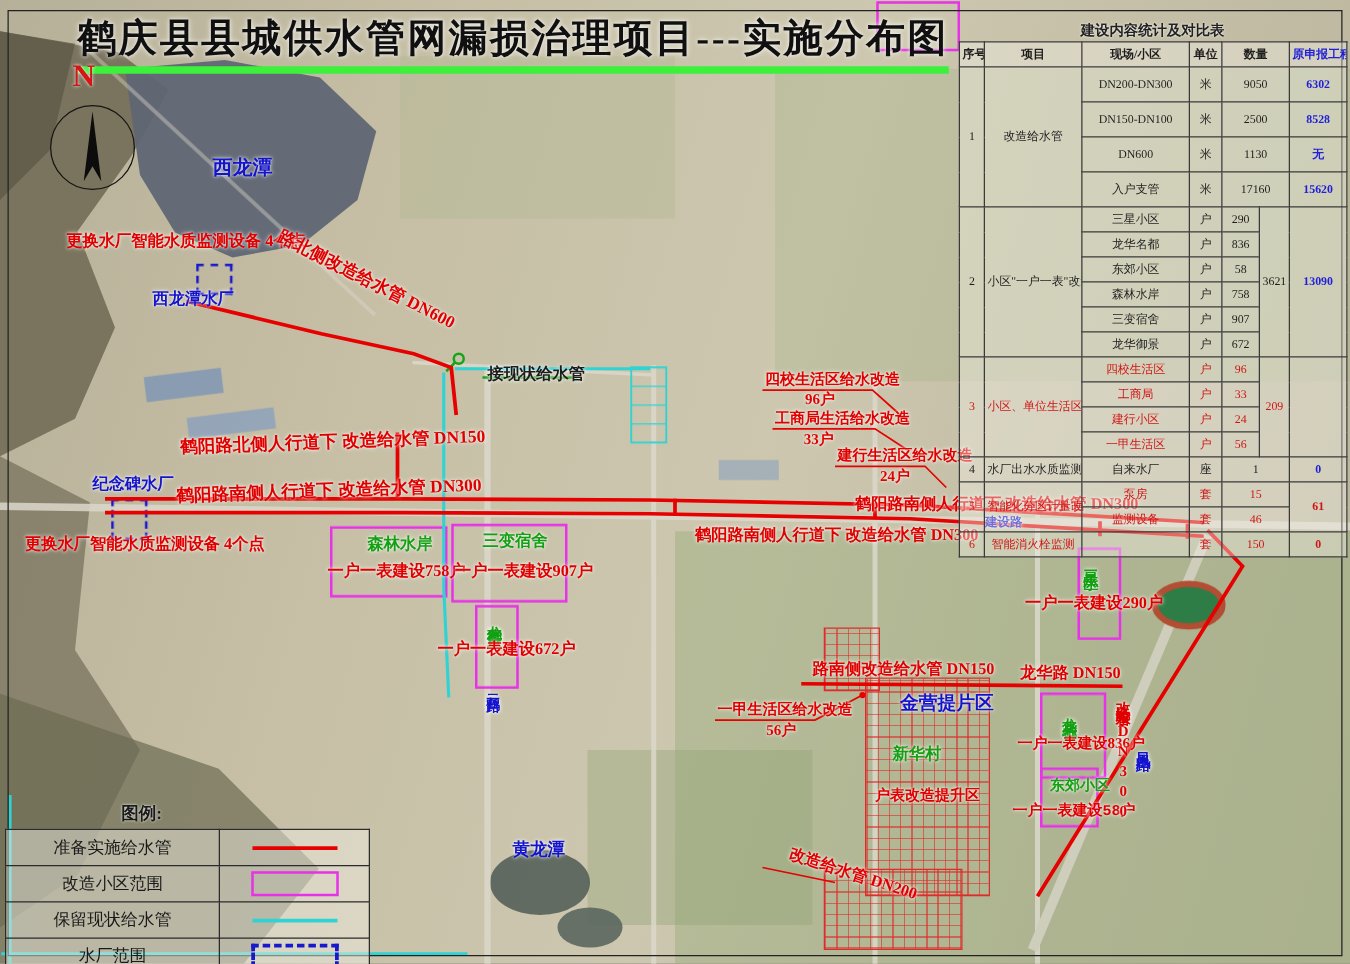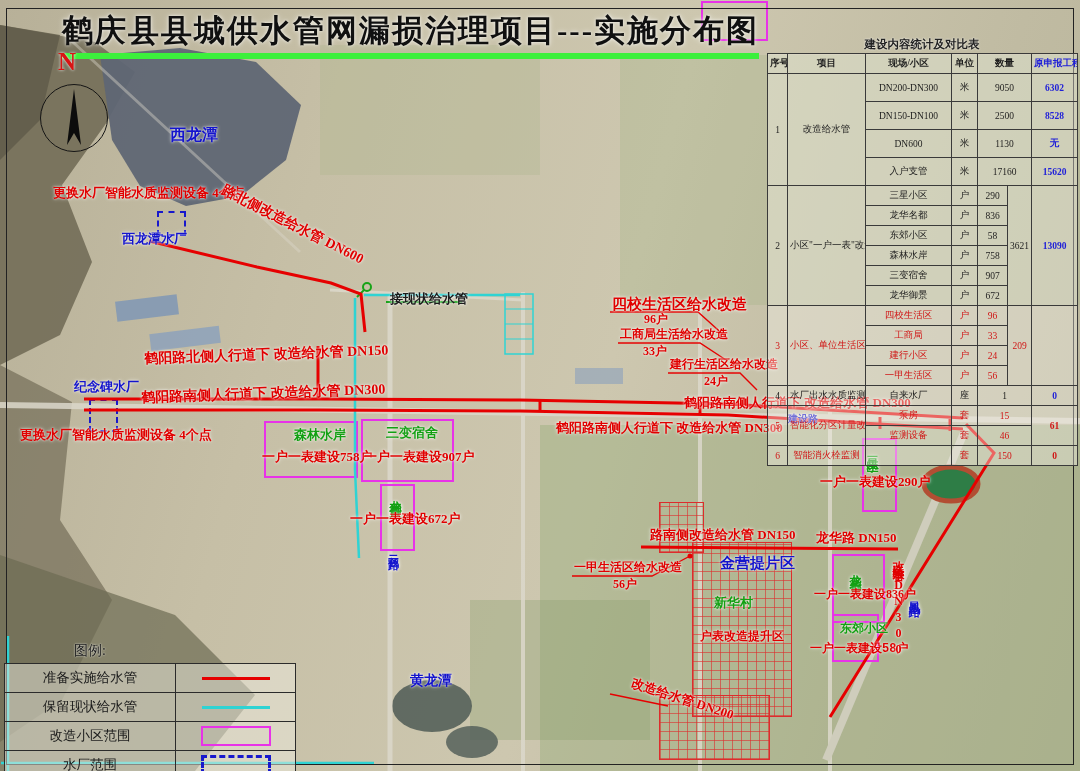--- a/index.html
+++ b/index.html
@@ -20,32 +20,32 @@
              text-shadow:0 0 2px rgba(255,255,255,.85),0 0 4px rgba(255,255,255,.6);}
   .map-label.vert{writing-mode:vertical-rl;text-orientation:upright;letter-spacing:2px;}
   
   .zone{position:absolute;}
   .zone-magenta{border:2px solid #e832e8;}
   .zone-blue-dashed{border:2.5px dashed #1818cc;}
   .zone-red-grid{border:1.5px solid #dd2c2c;
     background:repeating-linear-gradient(0deg,rgba(222,44,44,.6) 0 1px,transparent 1px 9px),
                repeating-linear-gradient(90deg,rgba(222,44,44,.6) 0 1px,transparent 1px 9px);}
   
-  #table-wrap{position:absolute;left:767px;top:17px;width:310px;margin-top:20px;}
+  #table-wrap{position:absolute;left:767px;top:17px;width:310px;}
   #table-title{text-align:center;font-size:11.5px;font-weight:bold;color:#222;margin:0 0 1px 0;text-shadow:0 0 2px #fff;}
   table#stats-table{border-collapse:collapse;width:310px;background:rgba(244,241,231,.42);table-layout:fixed;padding-left:20px;}
   #stats-table th,#stats-table td{border:1px solid #3a3a3a;font-size:9.5px;padding:1px 2px;text-align:center;
       overflow:hidden;white-space:nowrap;color:#1d1d1d;height:17px;}
   #stats-table th{font-weight:bold;}
   #stats-table tr.tall td{height:25px;}
   #stats-table tr.red td{color:#d01515;}
   #stats-table td.c-decl,#stats-table th.c-decl{color:#2020d8;font-weight:bold;}
   
   #legend{position:absolute;left:4px;top:642px;width:294px;}
-  #legend-title{font-size:14px;font-weight:normal;color:#1a1a1a;margin:0 0 3px 70px;text-shadow:0 0 2px #fff;}
+  #legend-title{font-size:14px;font-weight:bold;color:#1a1a1a;margin:0 0 3px 93px;text-shadow:0 0 2px #fff;}
   #legend table{border-collapse:collapse;width:292px;background:rgba(238,235,224,.5);}
   #legend td{border:1px solid #2b2b2b;height:26px;font-size:13.5px;color:#1a1a1a;text-align:center;}
   .sw{display:inline-block;vertical-align:middle;}
   .sw-red-line{width:68px;height:3px;background:#e60000;}
   .sw-cyan-line{width:68px;height:3px;background:#2fd3d3;}
   .sw-magenta-box{width:66px;height:16px;border:2px solid #e832e8;}
   .sw-blue-dashed-box{width:64px;height:14px;border:3px dashed #1818cc;}
   
   #datebox{position:absolute;left:927px;top:740px;width:149px;height:26px;border:1px solid #2b2b2b;
            display:flex;background:rgba(240,238,228,.55);font-size:13px;color:#1a1a1a;}
@@ -154,21 +154,21 @@
   <div id="labels">
       <span class="map-label" style="left: 170px; top: 127px; color: rgb(20, 20, 204); font-size: 16px;">西龙潭</span>
       <span class="map-label" style="left: 53px; top: 186px; color: rgb(224, 0, 0); font-size: 13px;">更换水厂智能水质监测设备 4个点</span>
       <span class="map-label" style="left: 122px; top: 232px; color: rgb(20, 20, 204); font-size: 13px;">西龙潭水厂</span>
       <span class="map-label" style="left: 226px; top: 183px; color: rgb(224, 0, 0); font-size: 14px; transform: rotate(27deg); transform-origin: left top;">路北侧改造给水管 DN600</span>
       <span class="map-label" style="left: 390px; top: 292px; color: rgb(28, 28, 28); font-size: 13px;">接现状给水管</span>
       <span class="map-label" style="left: 74px; top: 380px; color: rgb(20, 20, 204); font-size: 13px; text-align: right;">纪念碑水厂</span>
       <span class="map-label" style="left: 20px; top: 428px; color: rgb(224, 0, 0); font-size: 13px;">更换水厂智能水质监测设备 4个点</span>
       <span class="map-label" style="left: 144px; top: 352px; color: rgb(224, 0, 0); font-size: 14px; transform: rotate(-2deg); transform-origin: left top;">鹤阳路北侧人行道下 改造给水管 DN150</span>
       <span class="map-label" style="left: 141px; top: 391px; color: rgb(224, 0, 0); font-size: 14px; transform: rotate(-2deg); transform-origin: left top;">鹤阳路南侧人行道下 改造给水管 DN300</span>
-      <span class="map-label" style="left: 612px; top: 297px; color: rgb(224, 0, 0); font-size: 15px;">四校生活区给水改造</span>
+      <span class="map-label" style="left: 612px; top: 297px; color: rgb(224, 0, 0); font-size: 12px;">四校生活区给水改造</span>
       <span class="map-label" style="left: 644px; top: 313px; color: rgb(224, 0, 0); font-size: 12px;">96户</span>
       <span class="map-label" style="left: 620px; top: 328px; color: rgb(224, 0, 0); font-size: 12px;">工商局生活给水改造</span>
       <span class="map-label" style="left: 643px; top: 345px; color: rgb(224, 0, 0); font-size: 12px;">33户</span>
       <span class="map-label" style="left: 670px; top: 358px; color: rgb(224, 0, 0); font-size: 12px;">建行生活区给水改造</span>
       <span class="map-label" style="left: 704px; top: 375px; color: rgb(224, 0, 0); font-size: 12px;">24户</span>
       <span class="map-label" style="left: 684px; top: 396px; color: rgb(224, 0, 0); font-size: 13px;">鹤阳路南侧人行道下 改造给水管 DN300</span>
       <span class="map-label" style="left: 556px; top: 421px; color: rgb(224, 0, 0); font-size: 13px;">鹤阳路南侧人行道下 改造给水管 DN300</span>
       <span class="map-label" style="left: 294px; top: 428px; color: rgb(19, 160, 19); font-size: 13px;">森林水岸</span>
       <span class="map-label" style="left: 262px; top: 450px; color: rgb(224, 0, 0); font-size: 13px;">一户一表建设758户</span>
       <span class="map-label" style="left: 386px; top: 426px; color: rgb(19, 160, 19); font-size: 13px;">三变宿舍</span>
@@ -349,26 +349,26 @@
 
   <div id="legend">
     <div id="legend-title">图例:</div>
     <table>
         <tbody id="legend-body">
           <tr>
             <td style="width: 168px;">准备实施给水管</td>
             <td><span class="sw sw-red-line"></span></td>
           </tr>
           <tr>
+            <td style="width: 168px;">改造小区范围</td>
+            <td><span class="sw sw-magenta-box"></span></td>
+          </tr>
+          <tr>
             <td style="width: 168px;">保留现状给水管</td>
             <td><span class="sw sw-cyan-line"></span></td>
-          </tr>
-          <tr>
-            <td style="width: 168px;">改造小区范围</td>
-            <td><span class="sw sw-magenta-box"></span></td>
           </tr>
           <tr>
             <td style="width: 168px;">水厂范围</td>
             <td><span class="sw sw-blue-dashed-box"></span></td>
           </tr>
         </tbody>
       </table>
   </div>
 
 

